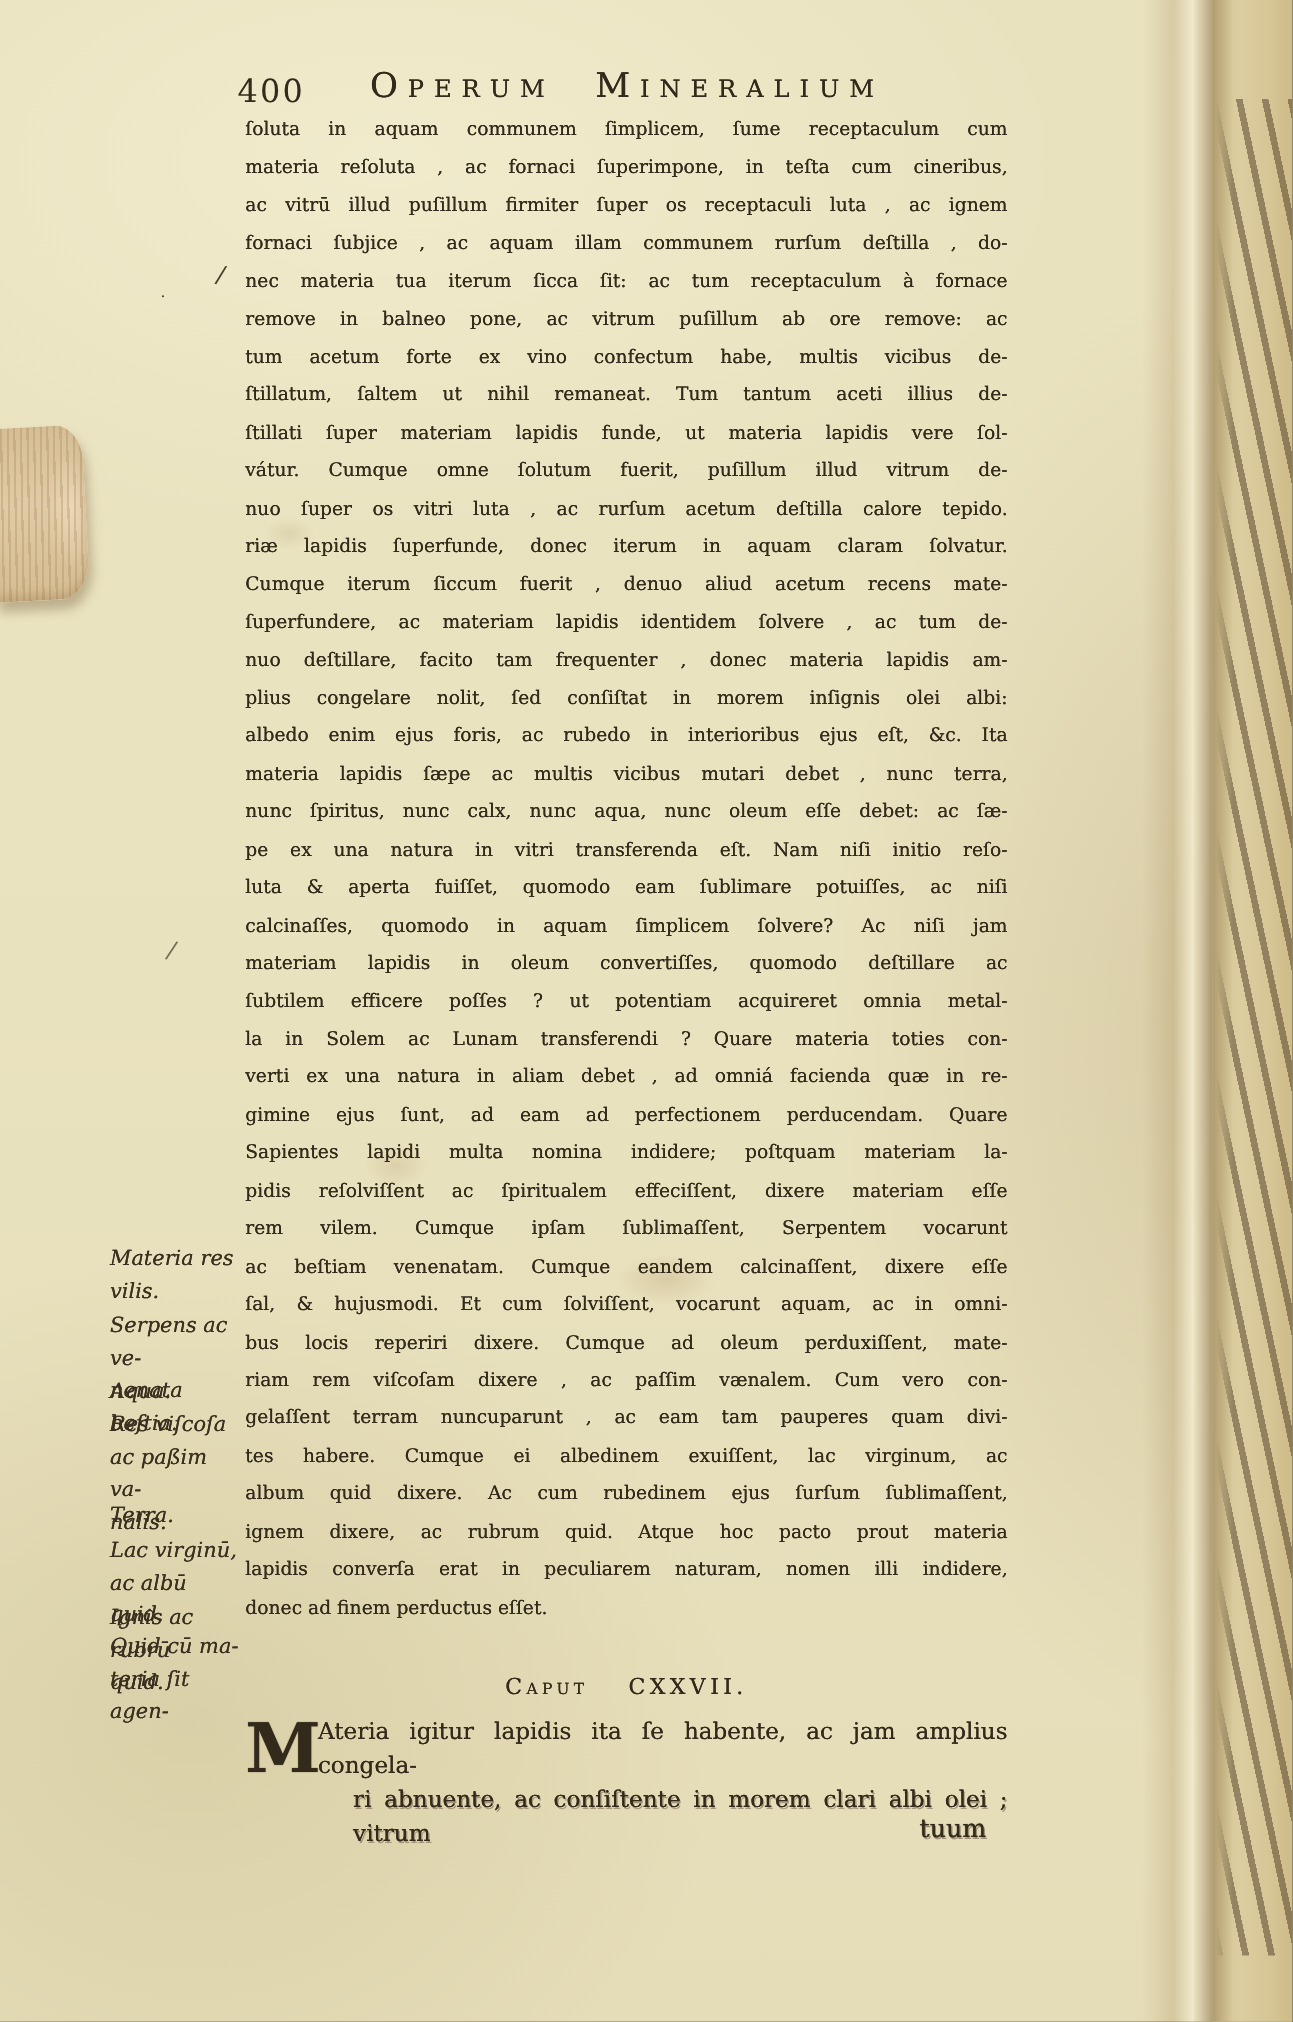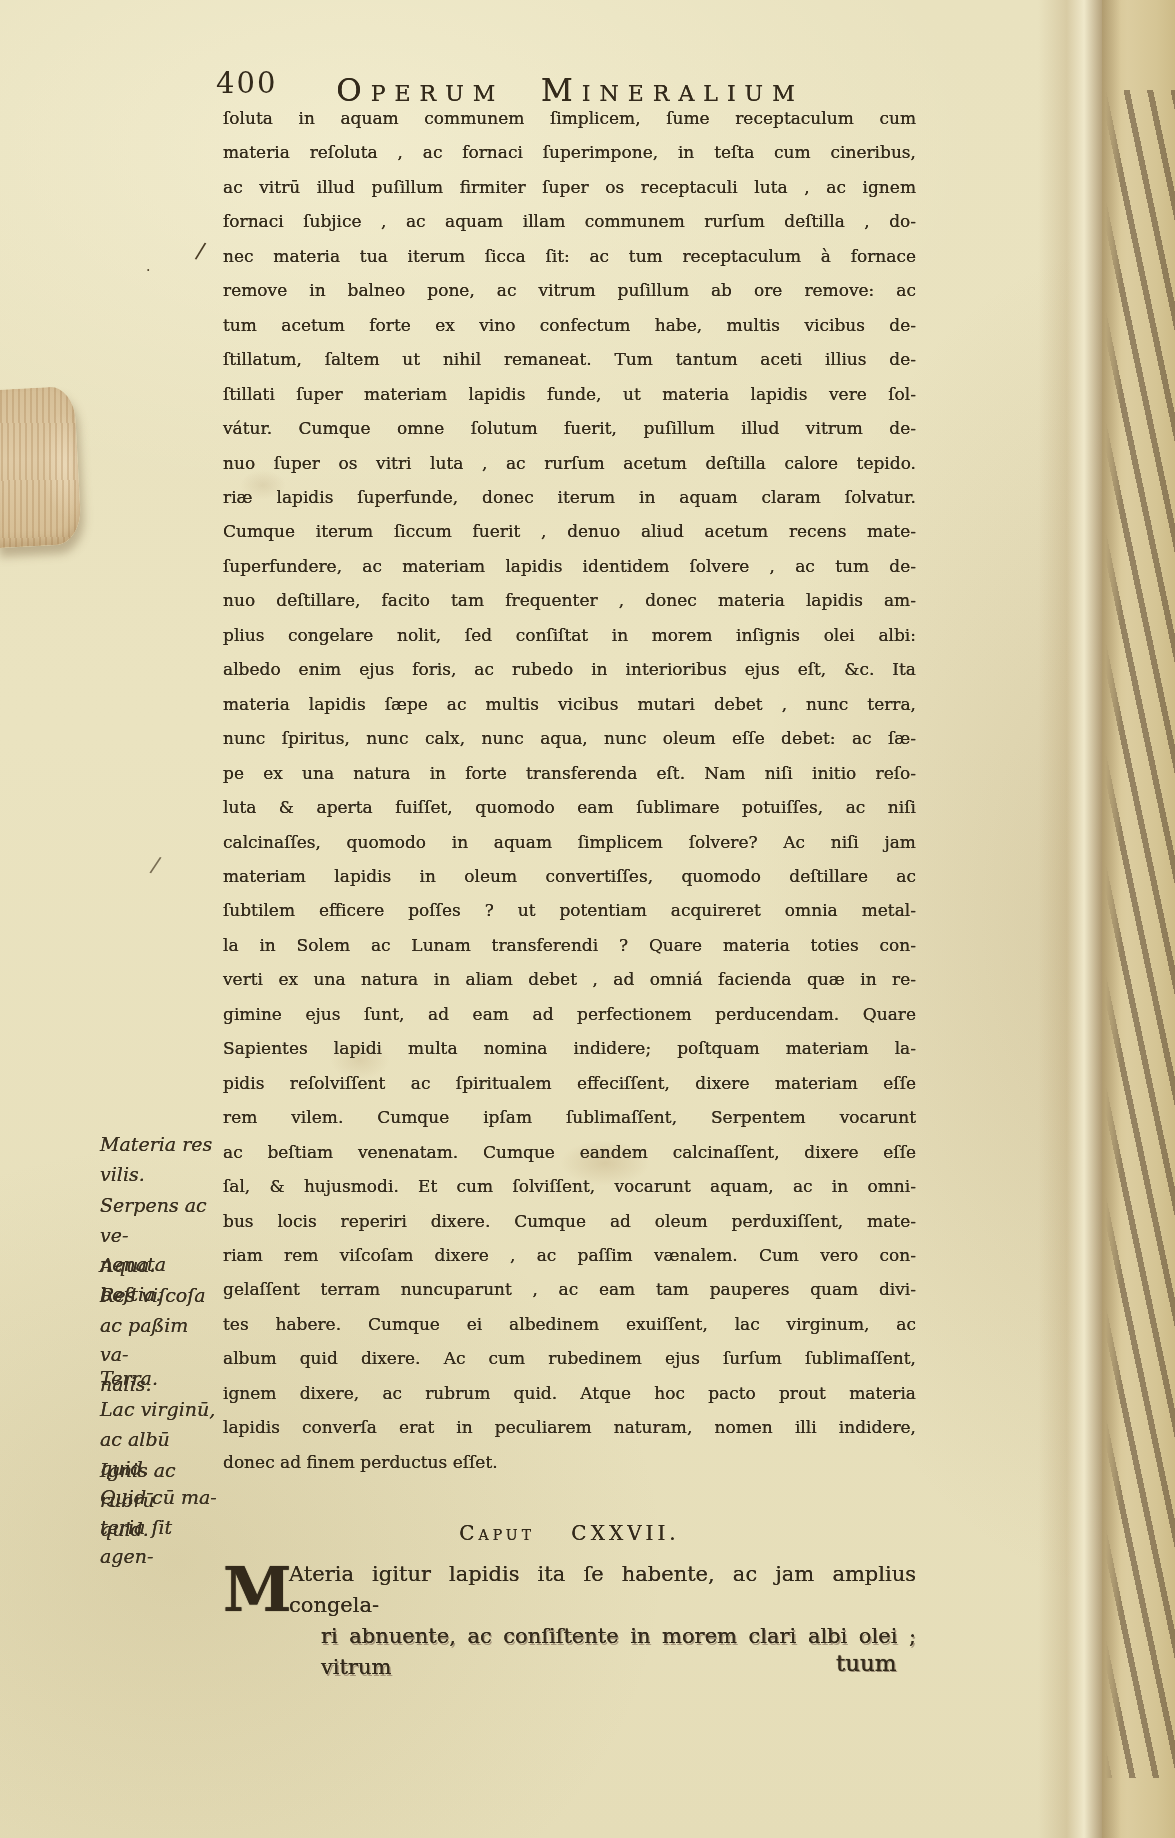--- a/index.html
+++ b/index.html
@@ -19,21 +19,20 @@
   .stain{position:absolute;border-radius:50%;pointer-events:none;}
   .stain.s1{left:560px;top:1140px;width:90px;height:46px;background:radial-gradient(ellipse,rgba(170,140,90,.25),rgba(170,140,90,0) 70%);}
   .stain.s2{left:330px;top:1040px;width:60px;height:40px;background:radial-gradient(ellipse,rgba(160,130,80,.18),rgba(160,130,80,0) 70%);}
   .stain.s3{left:240px;top:470px;width:46px;height:30px;background:radial-gradient(ellipse,rgba(150,120,75,.15),rgba(150,120,75,0) 70%);}
   
   .page-number{position:absolute;left:216px;top:66px;font-size:29px;letter-spacing:2px;}
   .running-title{
     position:absolute;left:240px;top:60px;width:660px;text-align:center;
     font-variant:small-caps;font-size:31px;letter-spacing:9px;word-spacing:18px;
     text-shadow:0 0 .6px currentColor;
-    margin-top:12px;
   }
   
   .body-text{
     position:absolute;left:223px;top:101px;width:693px;
     font-size:17px;line-height:34.45px;
     text-shadow:0 0 .6px currentColor;
   }
   .body-text > div{text-align:justify;text-align-last:justify;white-space:nowrap0;}
   .body-text > div:last-child{text-align-last:left;}
   
@@ -127,21 +126,21 @@
       <div>vátur.  Cumque omne ſolutum fuerit, puſillum illud vitrum de-</div>
       <div>nuo ſuper os vitri luta , ac rurſum acetum deſtilla calore tepido.</div>
       <div>riæ lapidis ſuperfunde, donec iterum in aquam claram ſolvatur.</div>
       <div>Cumque iterum ſiccum fuerit , denuo aliud acetum recens mate-</div>
       <div>ſuperfundere, ac materiam lapidis identidem ſolvere , ac tum de-</div>
       <div>nuo deſtillare, facito tam frequenter , donec materia lapidis am-</div>
       <div>plius congelare nolit, ſed conſiſtat in morem inſignis olei albi:</div>
       <div>albedo enim ejus foris, ac rubedo in interioribus ejus eſt, &amp;c.  Ita</div>
       <div>materia lapidis ſæpe ac multis vicibus mutari debet , nunc terra,</div>
       <div>nunc ſpiritus, nunc calx, nunc aqua, nunc oleum eſſe debet: ac ſæ-</div>
-      <div>pe ex una natura in forte transferenda eſt.  Nam niſi initio reſo-</div>
+      <div>pe ex una natura in vitri transferenda eſt.  Nam niſi initio reſo-</div>
       <div>luta &amp; aperta fuiſſet, quomodo eam ſublimare potuiſſes, ac niſi</div>
       <div>calcinaſſes, quomodo in aquam ſimplicem ſolvere? Ac niſi jam</div>
       <div>materiam lapidis in oleum convertiſſes, quomodo deſtillare ac</div>
       <div>ſubtilem efficere poſſes ?  ut potentiam acquireret omnia metal-</div>
       <div>la in Solem ac Lunam transferendi ?  Quare materia toties con-</div>
       <div>verti ex una natura in aliam debet , ad omniá facienda quæ in re-</div>
       <div>gimine ejus ſunt, ad eam ad perfectionem perducendam.  Quare</div>
       <div>Sapientes lapidi multa nomina indidere;  poſtquam materiam la-</div>
       <div>pidis reſolviſſent ac ſpiritualem effeciſſent, dixere materiam eſſe</div>
       <div>rem vilem.  Cumque ipſam ſublimaſſent, Serpentem vocarunt</div>

